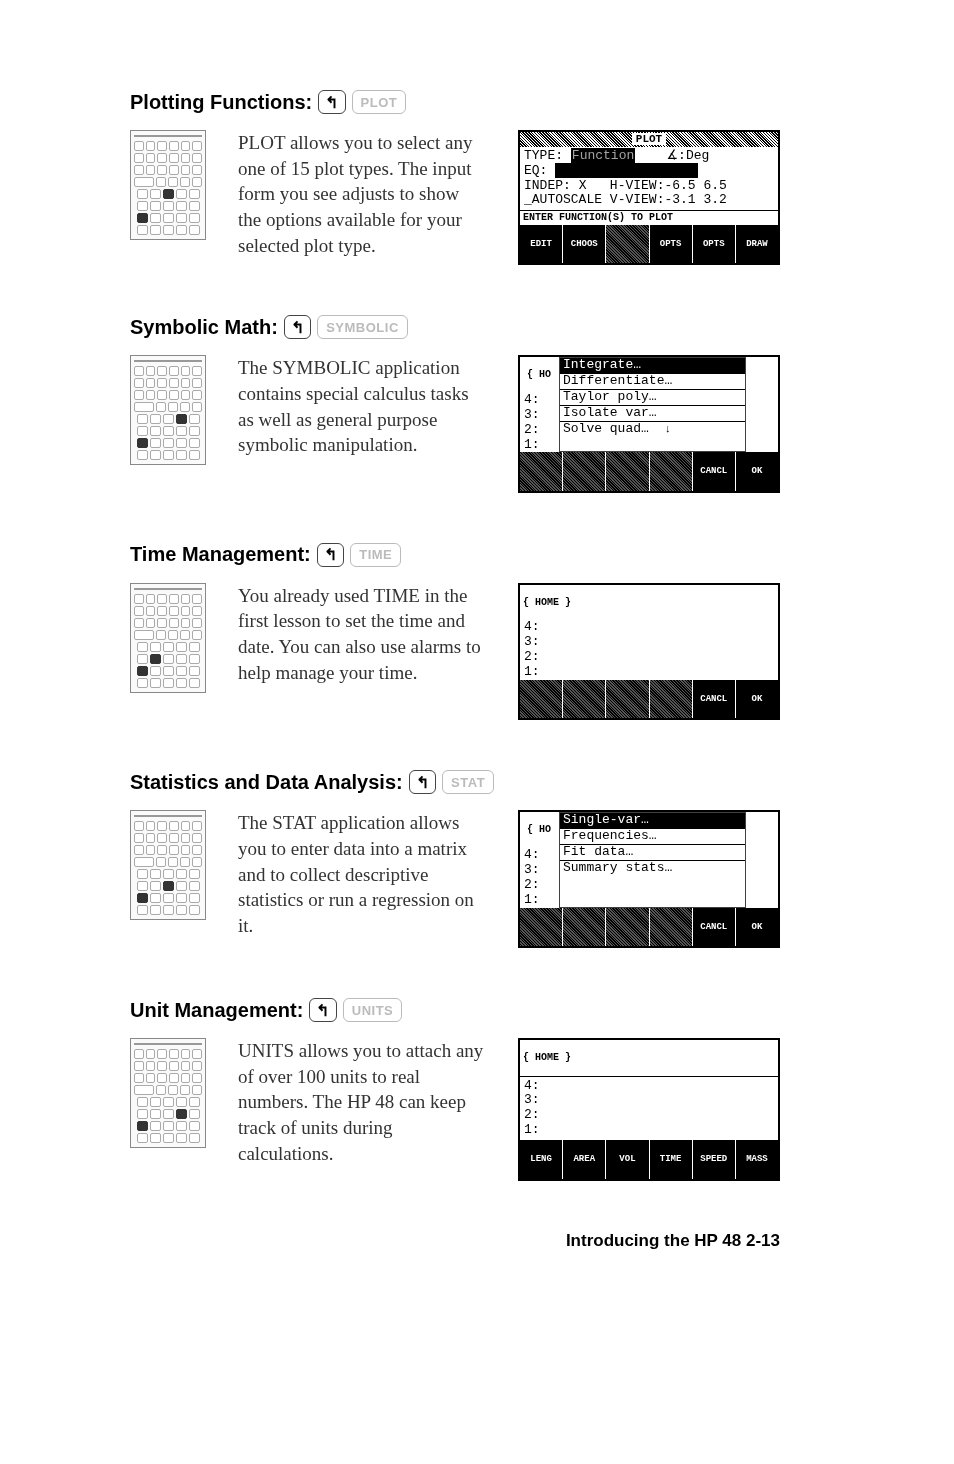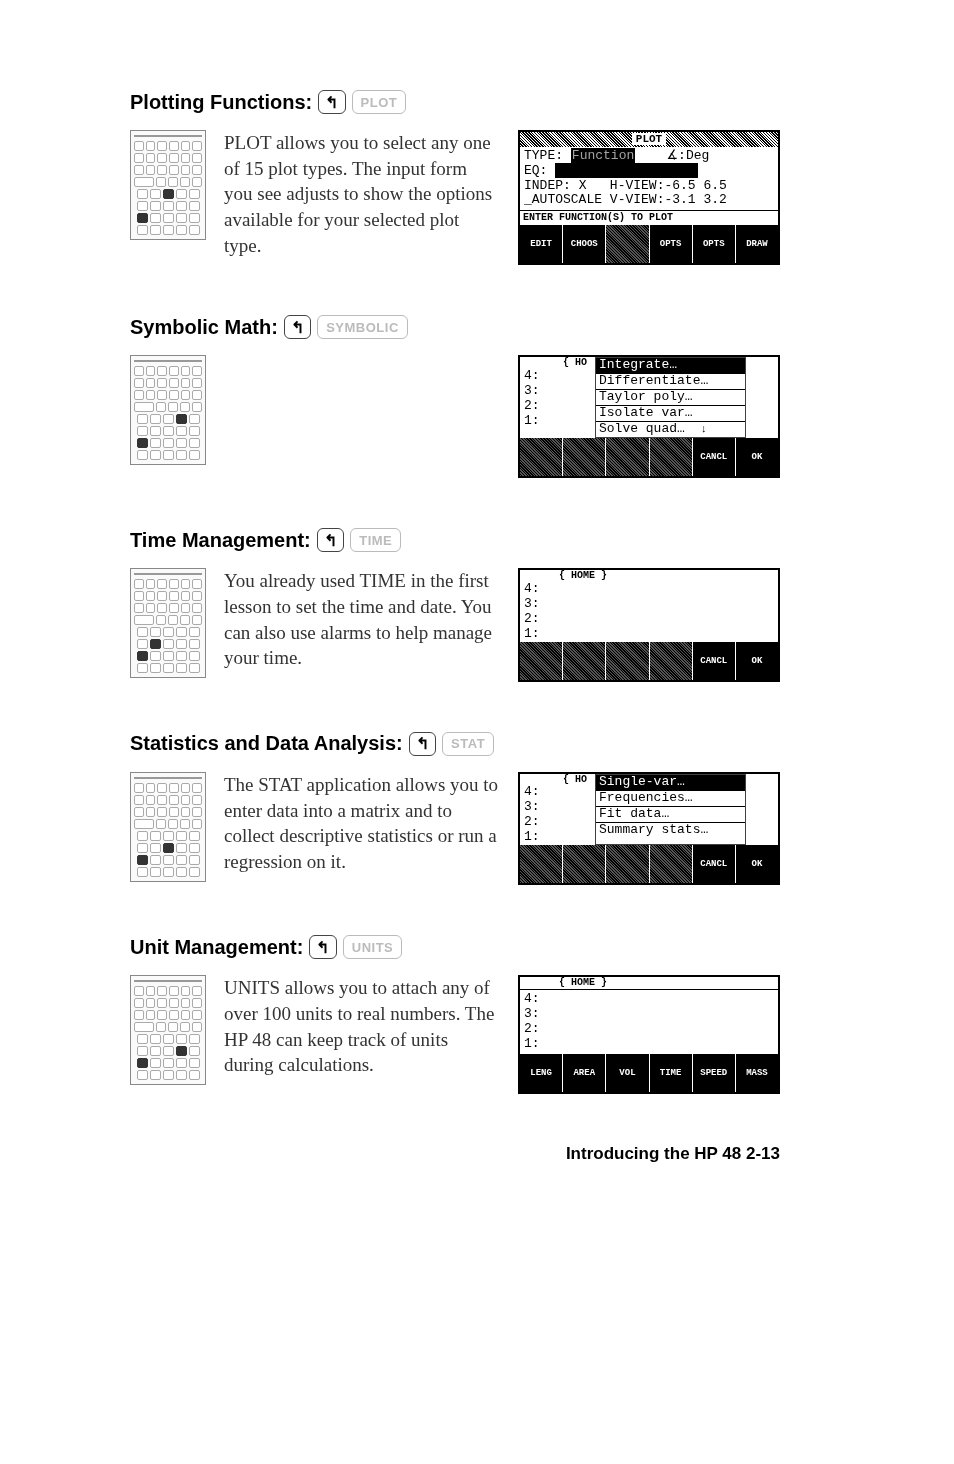--- a/index.html
+++ b/index.html
@@ -49,21 +49,21 @@
     font-size: 13px;
     color: #bbb;
     background: #fff;
     height: 18px;
     font-family: Arial, sans-serif;
     letter-spacing: 0.5px;
   }
   .row {
     display: flex;
     align-items: flex-start;
-    gap: 18px;
+    gap: 32px;
   }
   .keygrid {
     width: 76px;
     height: 110px;
     border: 1px solid #888;
     background: #fafafa;
     flex-shrink: 0;
     display: flex;
     flex-direction: column;
     padding: 4px 3px;
@@ -183,22 +183,21 @@
   }
   .stack-nums {
     padding: 0 3px 0 4px;
     display: flex;
     flex-direction: column;
   }
   .stack-nums span { line-height: 1.15; }
   .calc-header-small {
     font-size: 10px;
     font-weight: bold;
-    padding: 0 3px;
-    margin-left: 36px;
+    padding: 12px 3px;
   }
   .footer {
     text-align: right;
     font-family: Arial, Helvetica, sans-serif;
     font-size: 17px;
     font-weight: bold;
     margin-top: 40px;
   }
   .arrow-glyph::before {
     content: "↱";
@@ -375,20 +374,21 @@
             <div class="keygrid-key"></div>
           </div>
         <div class="keygrid-row">
             <div class="keygrid-key"></div>
             <div class="keygrid-key"></div>
             <div class="keygrid-key"></div>
             <div class="keygrid-key"></div>
             <div class="keygrid-key"></div>
           </div>
       </div>
+      <div class="body-text">The SYMBOLIC application contains special calculus tasks as well as general purpose symbolic manipulation.</div>
       <div class="screenshot">
         <div class="calc-screen">
           <div class="stack-area">
             <div class="stack-nums">
               <span class="calc-header-small">{ HO</span>
               <span>4:</span>
               <span>3:</span>
               <span>2:</span>
               <span>1:</span>
             </div>

